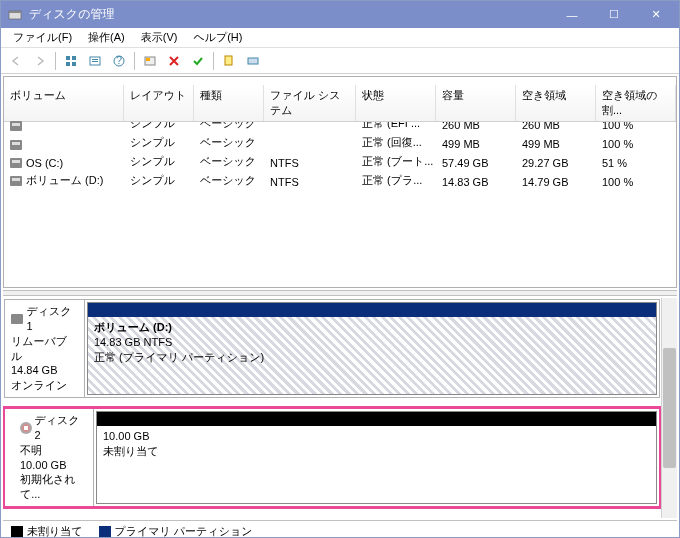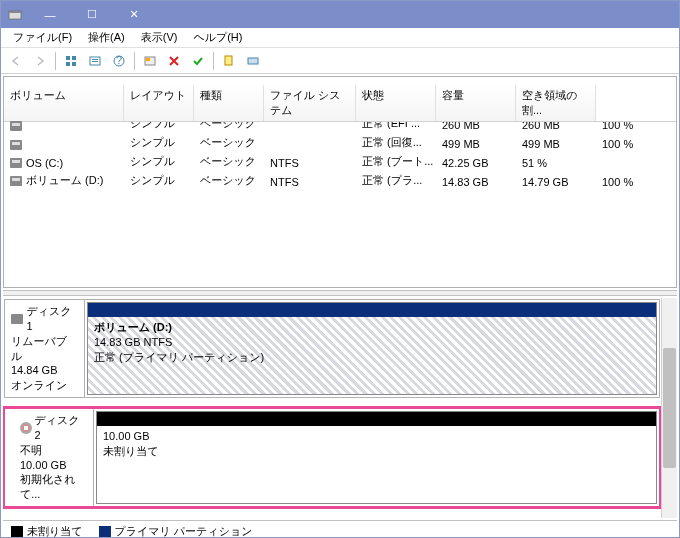--- a/index.html
+++ b/index.html
@@ -52,20 +52,21 @@
 </head>
 <body>
 
 <div class="titlebar">
   <span class="icon">
     <svg width="14" height="14" viewBox="0 0 14 14">
         <rect x="1" y="3" width="12" height="8" fill="#ddd" stroke="#666" stroke-width="0.7"></rect>
         <rect x="1" y="3" width="12" height="2" fill="#888"></rect>
       </svg>
   </span>
+  <span class="title">ディスクの管理</span>
   <div class="winbtn">—</div>
   <div class="winbtn">☐</div>
   <div class="winbtn">✕</div>
 </div>
 
 <div class="menubar">
   <span>ファイル(F)</span>
   <span>操作(A)</span>
   <span>表示(V)</span>
   <span>ヘルプ(H)</span>
@@ -135,20 +136,21 @@
 </div>
 
 <div class="table-container">
   <div class="table-header">
     <div class="th c0">ボリューム</div>
     <div class="th c1">レイアウト</div>
     <div class="th c2">種類</div>
     <div class="th c3">ファイル システム</div>
     <div class="th c4">状態</div>
     <div class="th c5">容量</div>
+    <div class="th c6">空き領域</div>
     <div class="th c7">空き領域の割...</div>
   </div>
   <div id="volume-rows">
       <div class="tr">
         <div class="td c0">
           <span class="diskicon"></span>
         </div>
         <div class="td c1">シンプル</div>
         <div class="td c2">ベーシック</div>
         <div class="td c3"></div>
@@ -168,21 +170,22 @@
         <div class="td c5">499 MB</div>
         <div class="td c6">499 MB</div>
         <div class="td c7">100 %</div>
       </div>
       <div class="tr">
         <div class="td c0"><span class="diskicon"></span>OS (C:)</div>
         <div class="td c1">シンプル</div>
         <div class="td c2">ベーシック</div>
         <div class="td c3">NTFS</div>
         <div class="td c4">正常 (ブート...</div>
-        <div class="td c5">42.25 GB</div>
+        <div class="td c5">57.49 GB</div>
+        <div class="td c6">29.27 GB</div>
         <div class="td c7">51 %</div>
       </div>
       <div class="tr">
         <div class="td c0"><span class="diskicon"></span>ボリューム (D:)</div>
         <div class="td c1">シンプル</div>
         <div class="td c2">ベーシック</div>
         <div class="td c3">NTFS</div>
         <div class="td c4">正常 (プラ...</div>
         <div class="td c5">14.83 GB</div>
         <div class="td c6">14.79 GB</div>

